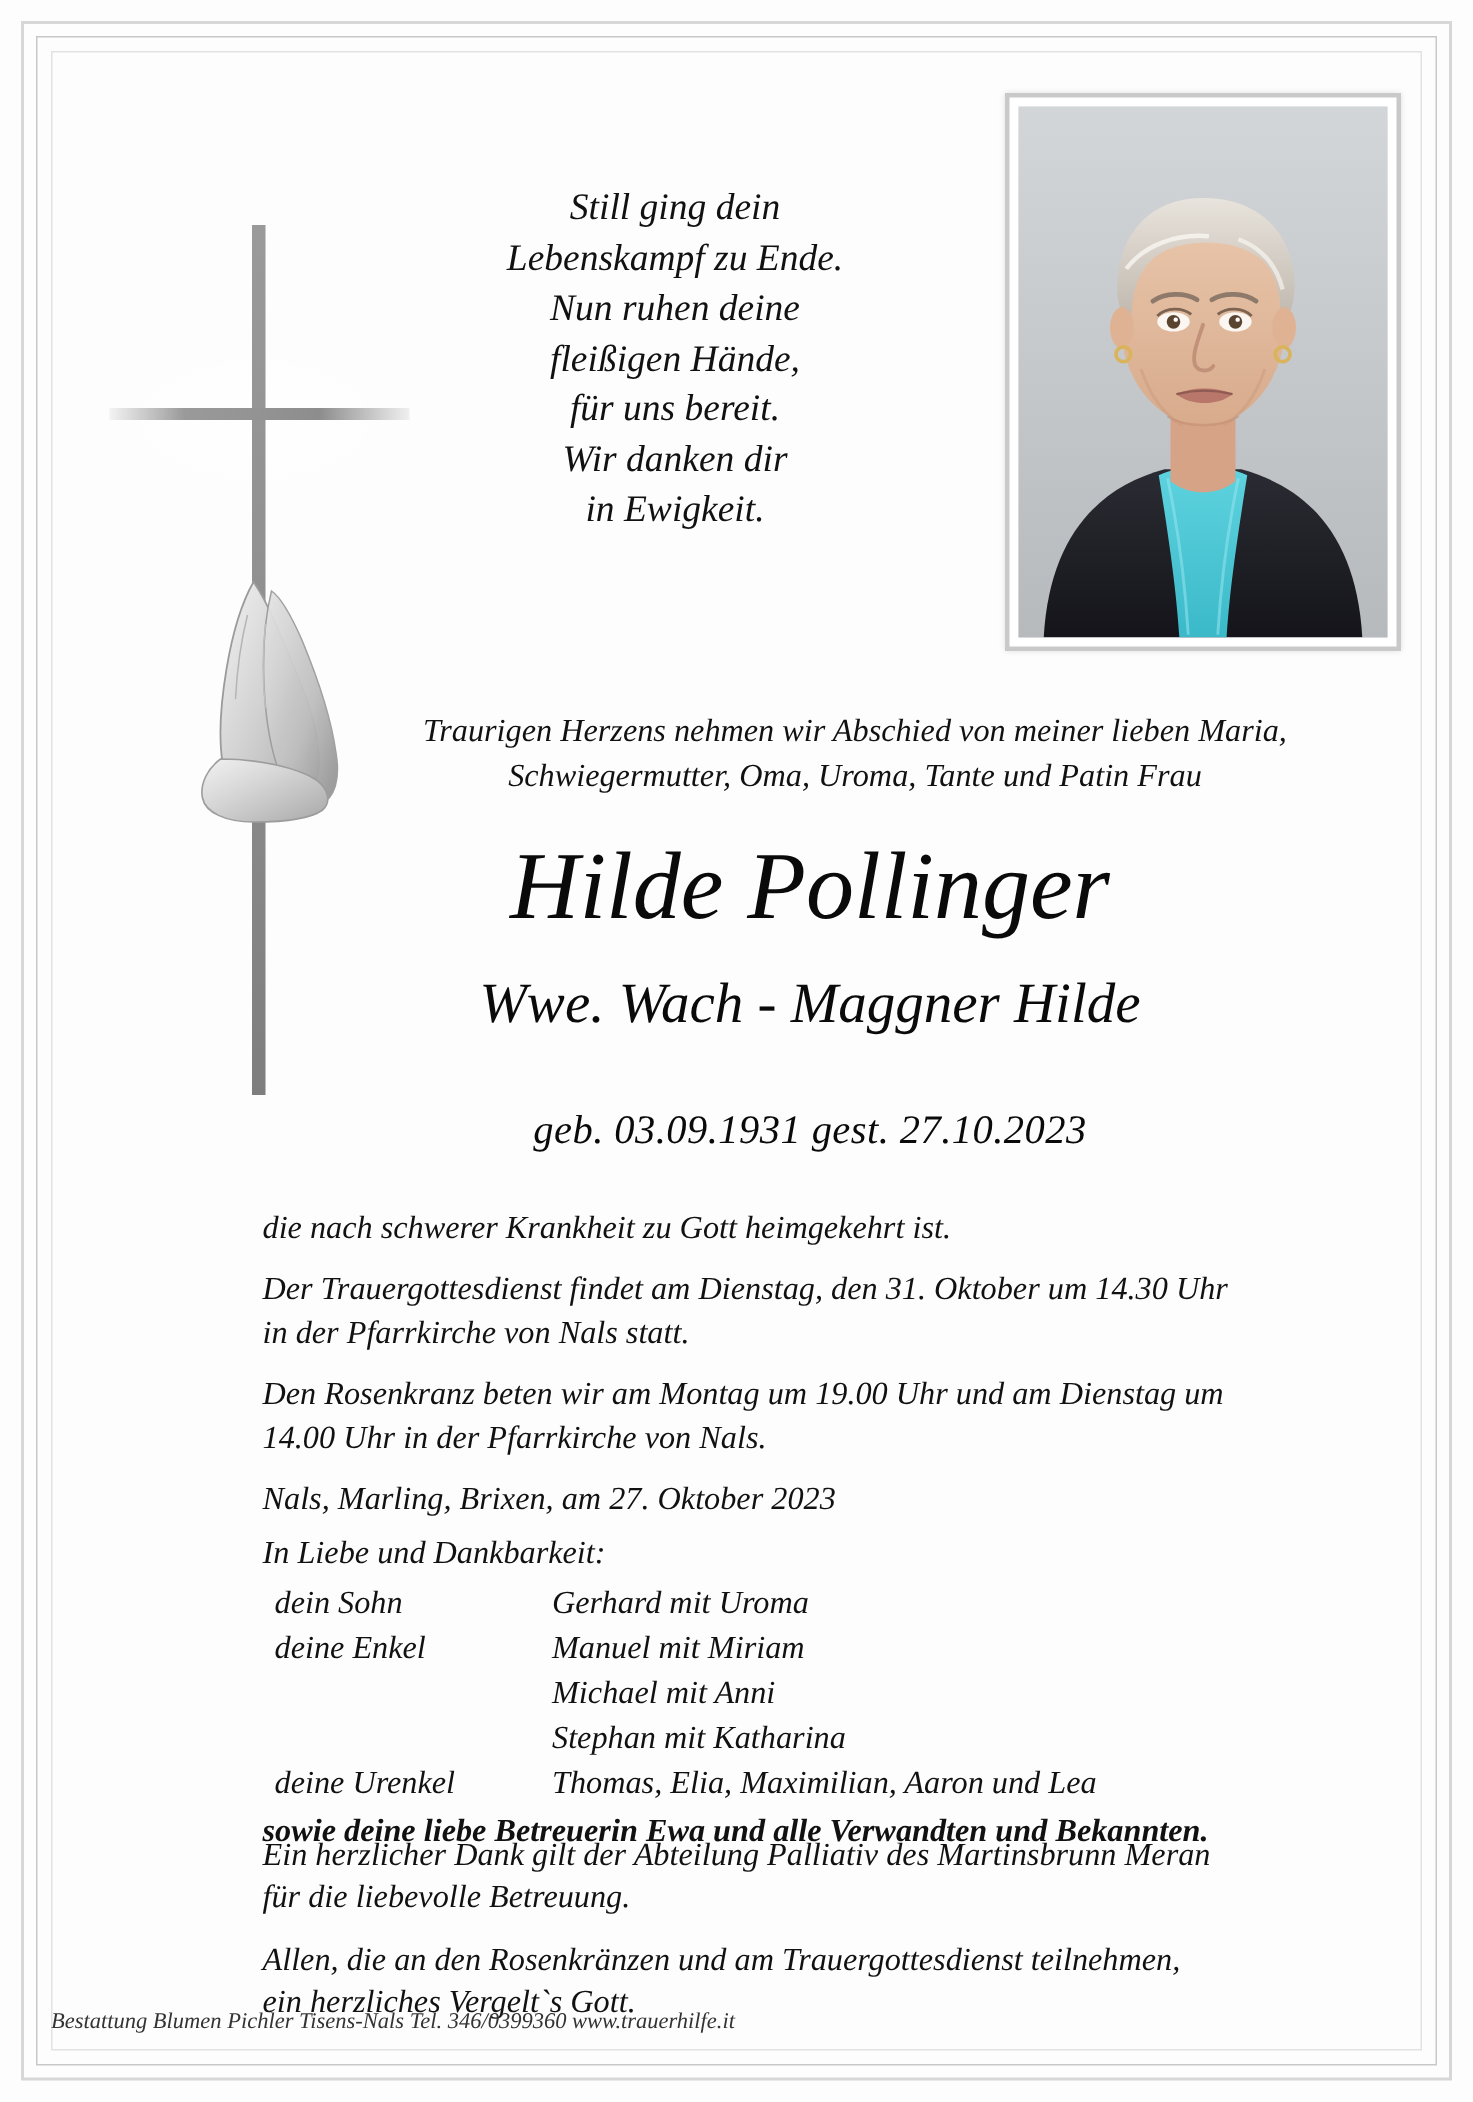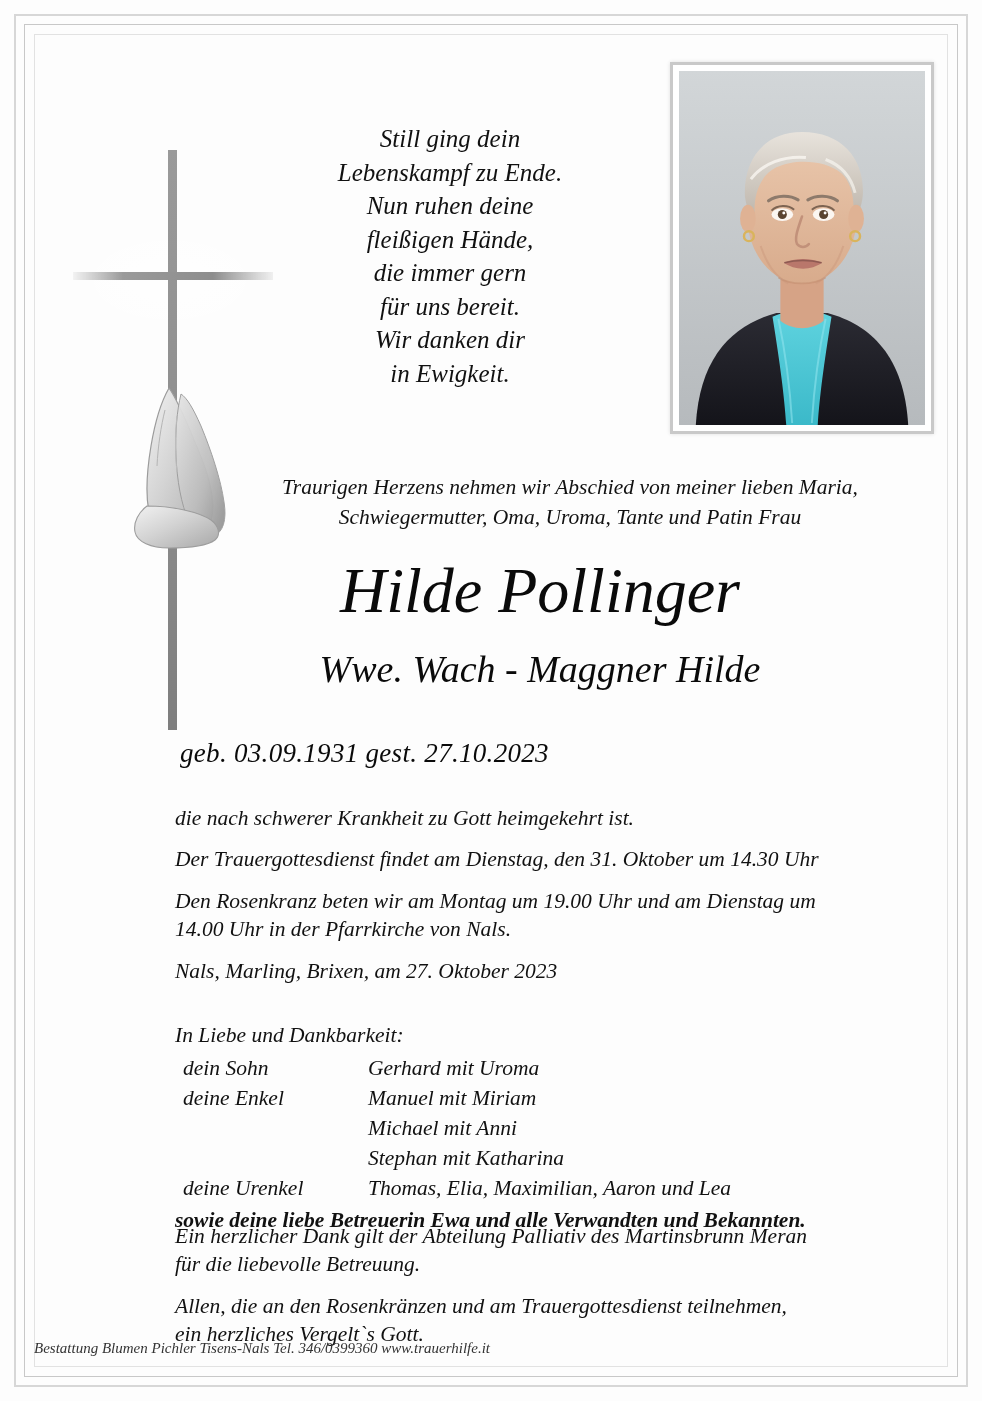--- a/index.html
+++ b/index.html
@@ -154,21 +154,21 @@
     font-style: italic;
     font-size: 38px;
     line-height: 1.1;
     color: #0a0a0a;
   }
   .dates {
     position: absolute;
     left: 180px;
     top: 738px;
     width: 720px;
-    text-align: left;
+    text-align: center;
     font-style: italic;
     font-size: 27px;
     color: #0a0a0a;
     letter-spacing: 0.3px;
   }
 
   
   .body-text {
     position: absolute;
     left: 175px;
@@ -337,39 +337,39 @@
         <path d="M102 210 C114 218 138 218 150 210" fill="none" stroke="#c48f72" stroke-width="1.6" opacity="0.6"></path>
       </svg>
     </div>
   </div>
 
   <div class="poem">
     <div>Still ging dein</div>
     <div>Lebenskampf zu Ende.</div>
     <div>Nun ruhen deine</div>
     <div>fleißigen Hände,</div>
-    <div>die immer gern</div>
     <div>für uns bereit.</div>
     <div>Wir danken dir</div>
     <div>in Ewigkeit.</div>
   </div>
 
   <div class="intro">
     <div>Traurigen Herzens nehmen wir Abschied von meiner lieben Maria,</div>
     <div>Schwiegermutter, Oma, Uroma, Tante und Patin Frau</div>
   </div>
 
   <div class="name">Hilde Pollinger</div>
   <div class="subname">Wwe. Wach - Maggner Hilde</div>
   <div class="dates">geb. 03.09.1931   gest. 27.10.2023</div>
 
   <div class="body-text">
     <p>die nach schwerer Krankheit zu Gott heimgekehrt ist.</p>
     <p>
       <span>Der Trauergottesdienst findet am Dienstag, den 31. Oktober um 14.30 Uhr</span><br>
+      <span>in der Pfarrkirche von Nals statt.</span>
     </p>
     <p>
       <span>Den Rosenkranz beten wir am Montag um 19.00 Uhr und am Dienstag um</span><br>
       <span>14.00 Uhr in der Pfarrkirche von Nals.</span>
     </p>
     <p>Nals, Marling, Brixen, am 27. Oktober 2023</p>
   </div>
 
   <div class="family">
     <p class="lead">In Liebe und Dankbarkeit:</p>

